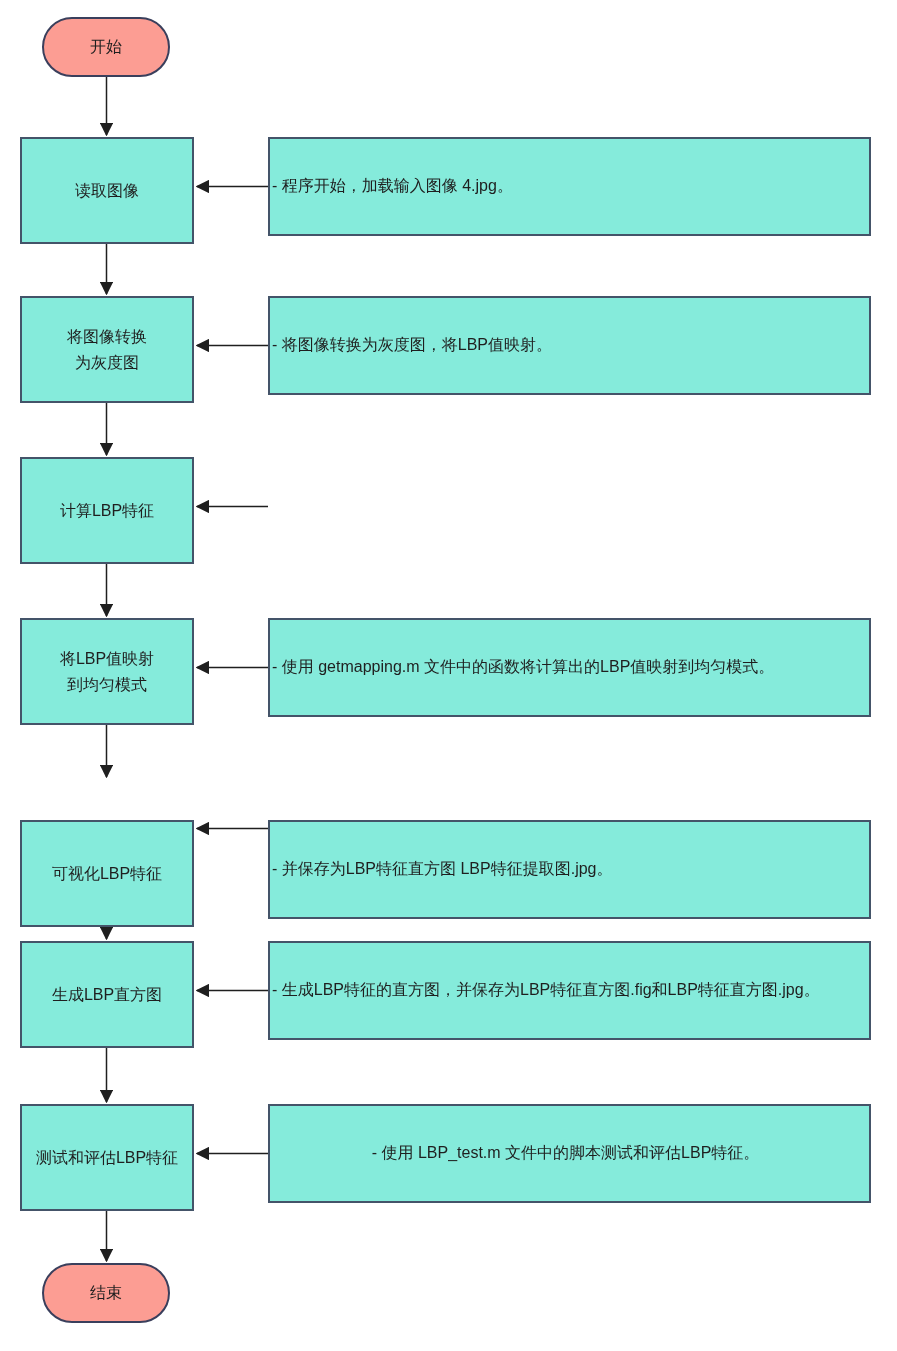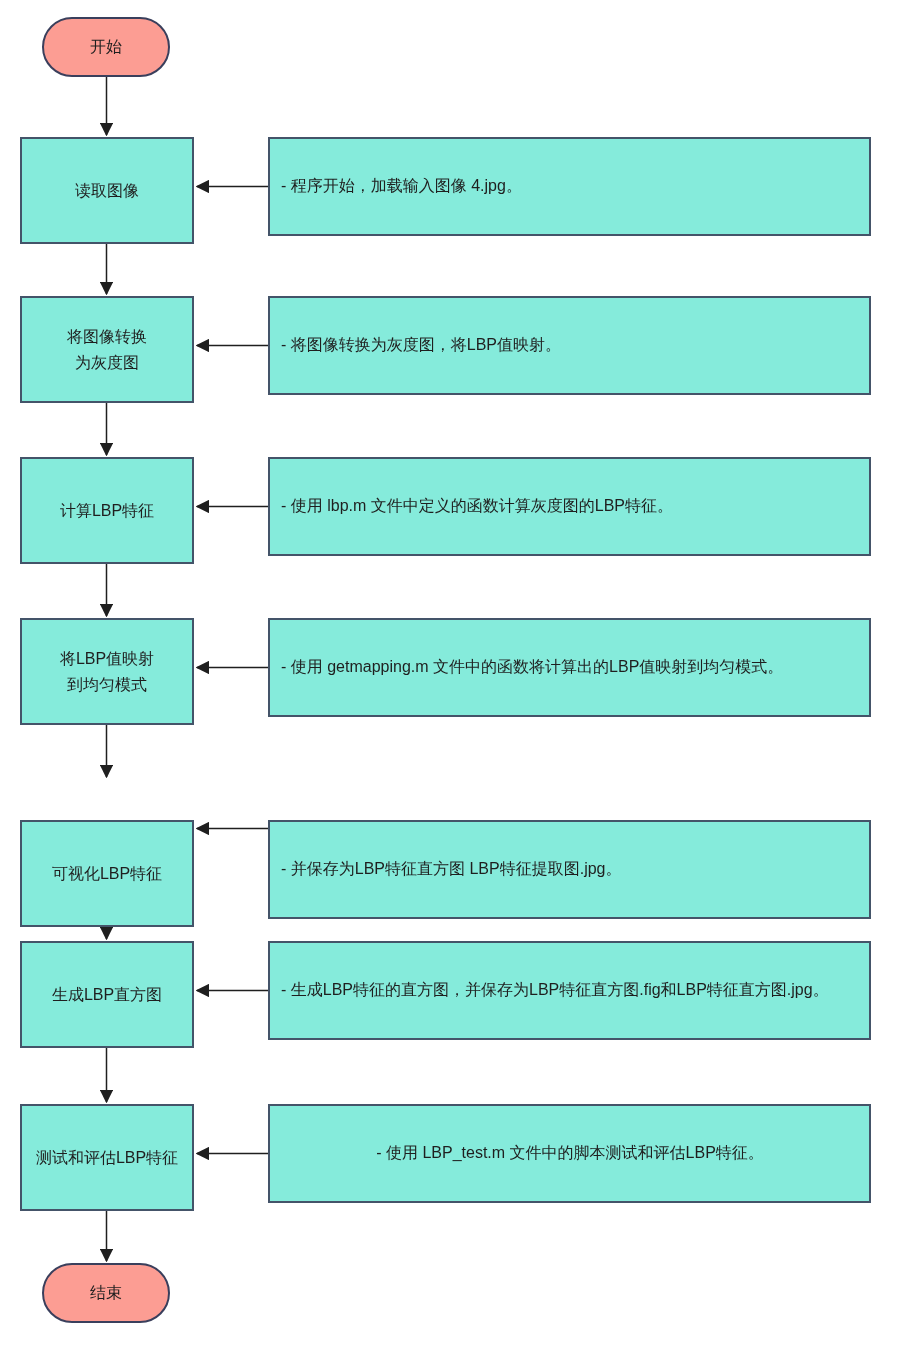--- a/index.html
+++ b/index.html
@@ -55,21 +55,21 @@
     width: 603px;
     height: 99px;
     background: var(--node-fill, #85EBDB);
     border: 2px solid var(--node-border, #445469);
     box-sizing: border-box;
     display: flex;
     align-items: center;
     font-size: 16px;
     color: var(--text, #1F1F1F);
   }
-  .note-label { padding-left: 11px; padding-right: 10px; }
+  .note-label { padding-left: 2px; padding-right: 10px; }
   svg.connectors {
     position: absolute;
     left: 0; top: 0;
     width: 897px;
     height: 1351px;
     pointer-events: none;
   }
   svg.connectors line { stroke: var(--arrow, #1F1F1F); stroke-width: 1.5; }
   svg.connectors .arrowhead { fill: var(--arrow, #1F1F1F); }
   
@@ -126,23 +126,20 @@
     <span class="node-label">将图像转换
 为灰度图</span>
   </div>
   <div class="note-box r1">
     <span class="note-label">- 将图像转换为灰度图，将LBP值映射。</span>
   </div>
 
   <div class="process-node r2">
     <span class="node-label">计算LBP特征</span>
   </div>
-  <div class="note-box r2">
-    <span class="note-label">- 使用 lbp.m 文件中定义的函数计算灰度图的LBP特征。</span>
-  </div>
 
   <div class="process-node r3">
     <span class="node-label">将LBP值映射
 到均匀模式</span>
   </div>
   <div class="note-box r3">
     <span class="note-label">- 使用 getmapping.m 文件中的函数将计算出的LBP值映射到均匀模式。</span>
   </div>
 
   <div class="process-node r4">

